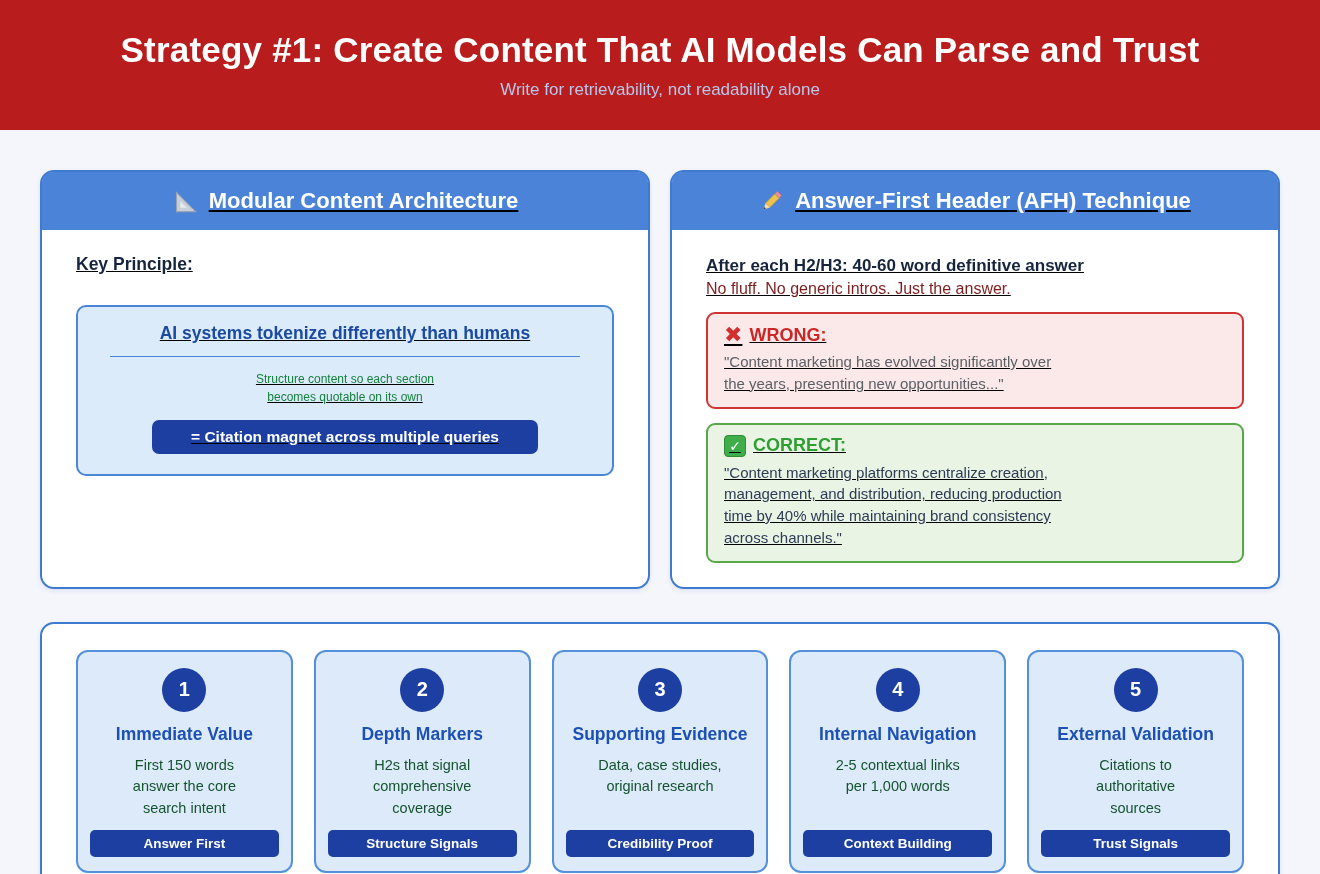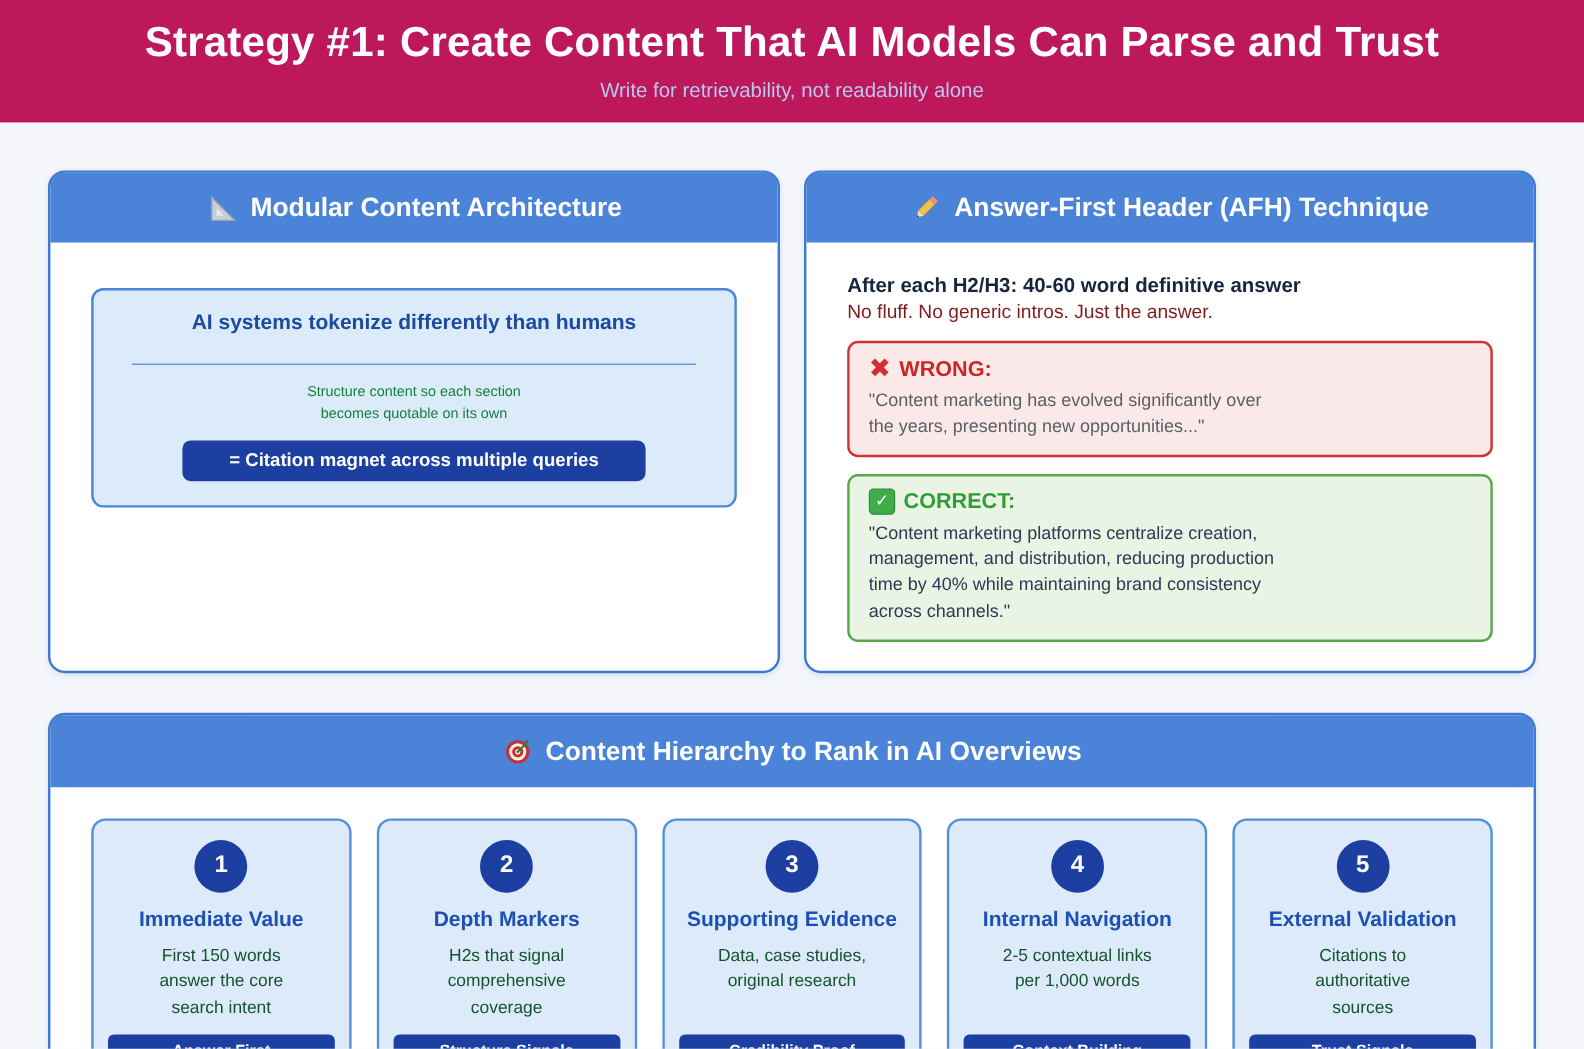--- a/index.html
+++ b/index.html
@@ -4,49 +4,49 @@
 <style>
   html,body{margin:0;padding:0;}
   body{
     width:1320px;height:874px;overflow:hidden;
     background:#f4f6fb;
     font-family:"Liberation Sans","DejaVu Sans",sans-serif;
     -webkit-font-smoothing:antialiased;
   }
   
   .banner{
-    background:#be185d;color:#fff;height:102px;
+    background:#b91c1c;color:#fff;height:130px;
     display:flex;flex-direction:column;align-items:center;justify-content:center;text-align:center;
   }
   .banner-title{font-size:35px;font-weight:bold;letter-spacing:.2px;margin:0 0 10px 0;}
   .banner-subtitle{font-size:17px;color:#b9c7ec;font-weight:normal;}
   
   .content{padding:40px 40px 0 40px;}
-  .row{display:flex;gap:20px;}
+  .row{display:flex;gap:20px;text-decoration:underline;}
   .card{
     background:#fff;border:2.5px solid #3d7ad0;border-radius:14px;
     flex:1;min-height:338px;box-sizing:border-box;
     box-shadow:0 2px 5px rgba(30,70,160,.10);
     display:flex;flex-direction:column;
   }
   .card-header{
     background:#4a83d8;color:#fff;border-radius:10px 10px 0 0;
     height:58px;display:flex;align-items:center;justify-content:center;
     font-size:22px;font-weight:bold;gap:10px;
   }
   .card-body{padding:18px 34px 24px 34px;flex:1;display:flex;flex-direction:column;}
   .icon{display:inline-flex;align-items:center;justify-content:center;}
   
   .key-label{font-size:17.5px;font-weight:bold;color:#16243d;margin:6px 0 10px 0;}
   .key-text{font-size:16.5px;color:#2a3750;line-height:1.45;white-space:pre-line;}
   .callout{
     margin-top:20px;background:#dcebf9;border:2px solid #4a86d8;border-radius:10px;
     padding:16px 30px 20px 30px;text-align:center;
   }
-  .callout-title{font-size:17.5px;font-weight:bold;color:#1b4aa0;padding-bottom:24px;border-bottom:1.5px solid #4a86d8;margin:0 2px;}
+  .callout-title{font-size:17.5px;font-weight:bold;color:#1b4aa0;padding-bottom:12px;border-bottom:1.5px solid #4a86d8;margin:0 2px;}
   .callout-text{font-size:12px;color:#15803d;line-height:1.5;margin:13px 0 14px 0;white-space:pre-line;}
   .pill{
     background:#1d3fa2;color:#fff;font-size:15.5px;font-weight:bold;
     border-radius:7px;padding:8px 10px;margin:0 44px;
   }
   
   .afh-lead{font-size:17px;font-weight:bold;color:#16243d;margin:8px 0 4px 0;}
   .afh-sub{font-size:16px;color:#7f1d1d;margin:0 0 14px 0;}
   .verdict-box{border-radius:9px;padding:10px 16px 12px 16px;margin-bottom:14px;}
   .verdict-box.wrong{background:#fbe9e9;border:2px solid #cf3434;}
@@ -99,20 +99,21 @@
       <div class="card-header">
         <span class="icon">
           <svg width="27" height="27" viewBox="0 0 24 24">
             <path d="M4 21 L4 4 L21 21 Z" fill="#c9cfd9" stroke="#9aa4b2" stroke-width="1"></path>
             <path d="M7.5 17.5 L7.5 12 L13 17.5 Z" fill="#e7ebf1"></path>
           </svg>
         </span>
         <span>Modular Content Architecture</span>
       </div>
       <div class="card-body">
+        <div class="key-label">Key Principle:</div>
         <div class="callout">
           <div class="callout-title">AI systems tokenize differently than humans</div>
           <div class="callout-text">Structure content so each section
 becomes quotable on its own</div>
           <div class="pill">= Citation magnet across multiple queries</div>
         </div>
       </div>
     </div>
 
     <div class="card">
@@ -148,34 +149,20 @@
           <div class="quote correct-q">"Content marketing platforms centralize creation,
 management, and distribution, reducing production
 time by 40% while maintaining brand consistency
 across channels."</div>
         </div>
       </div>
     </div>
   </div>
 
   <div class="card bottom-card">
-    <div class="card-header">
-      <span class="icon">
-        <svg width="26" height="26" viewBox="0 0 24 24">
-          <circle cx="11.5" cy="12.5" r="9" fill="#c63131"></circle>
-          <circle cx="11.5" cy="12.5" r="6.6" fill="#f4f0ea"></circle>
-          <circle cx="11.5" cy="12.5" r="4.3" fill="#c63131"></circle>
-          <circle cx="11.5" cy="12.5" r="2" fill="#f4f0ea"></circle>
-          <circle cx="11.5" cy="12.5" r="0.9" fill="#c63131"></circle>
-          <path d="M11.5 12.5 L18 6" stroke="#2e7d32" stroke-width="1.6"></path>
-          <path d="M17 4.6 L20 3 L18.8 6.2 Z" fill="#2e7d32"></path>
-        </svg>
-      </span>
-      <span>Content Hierarchy to Rank in AI Overviews</span>
-    </div>
     <div class="steps">
 
       <div class="step">
         <div class="step-num">1</div>
         <div class="step-title">Immediate Value</div>
         <div class="step-text">First 150 words
 answer the core
 search intent</div>
         <div class="step-badge">Answer First</div>
       </div>

